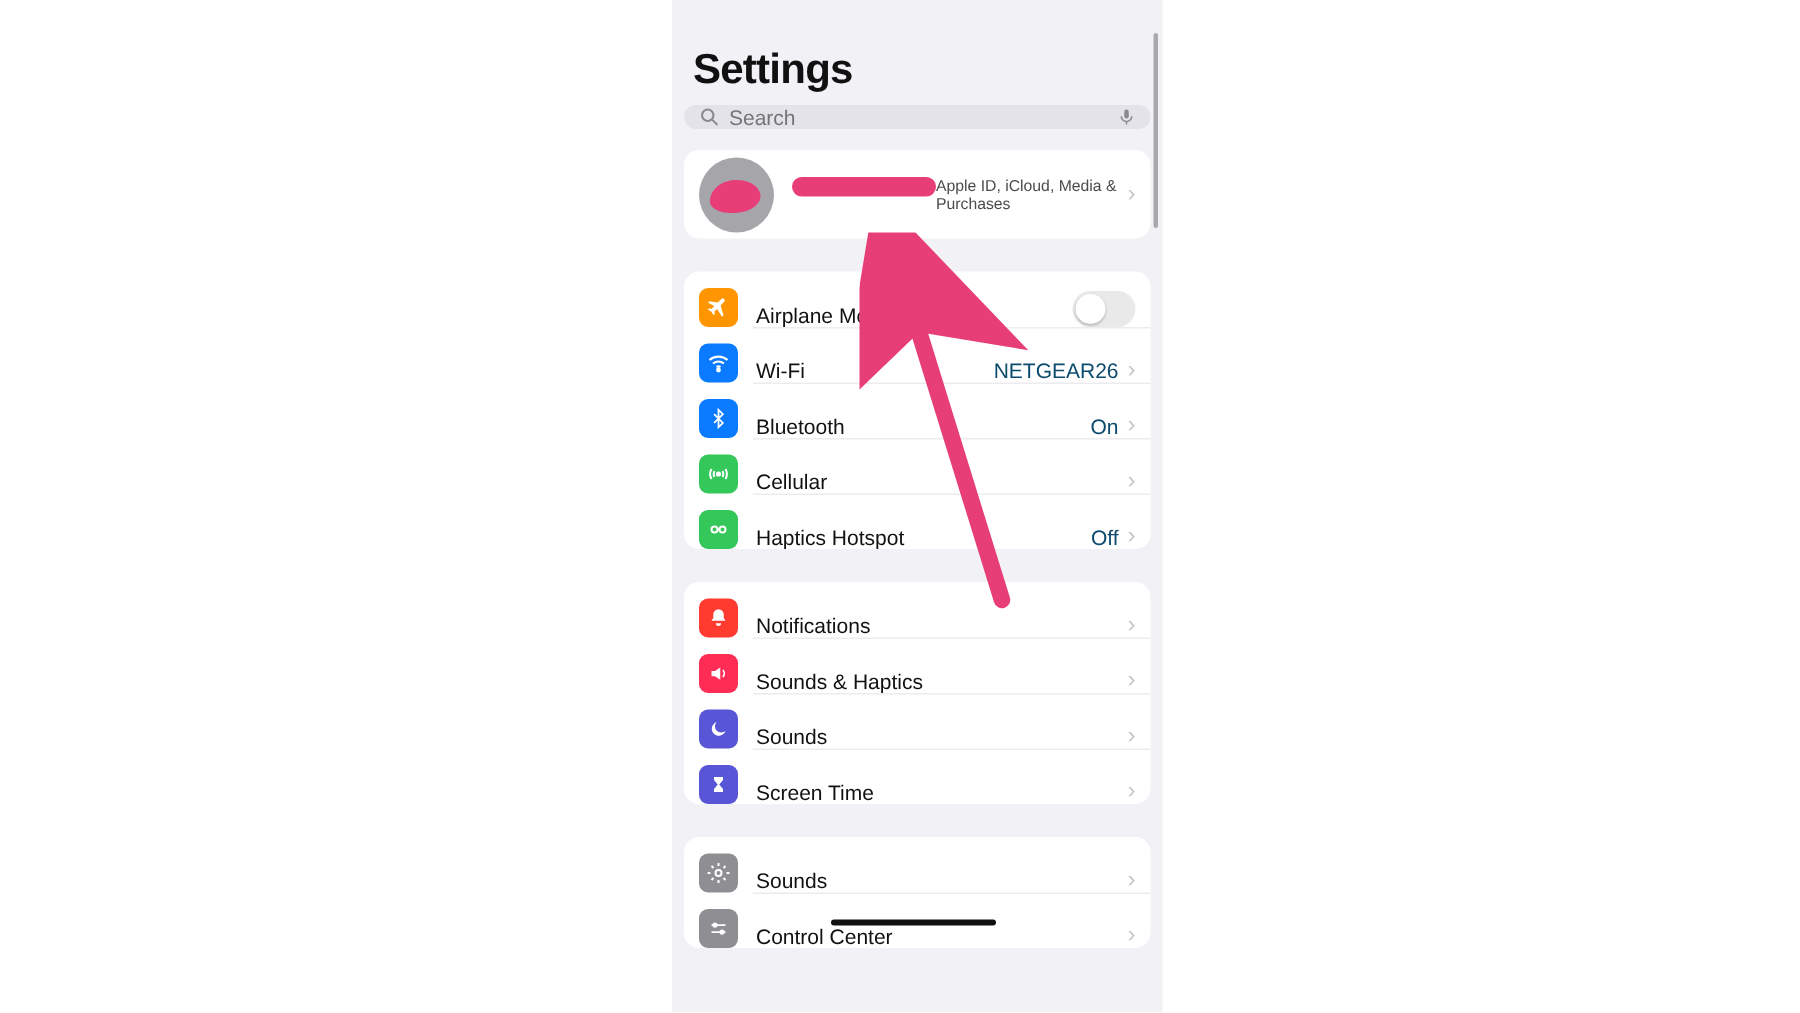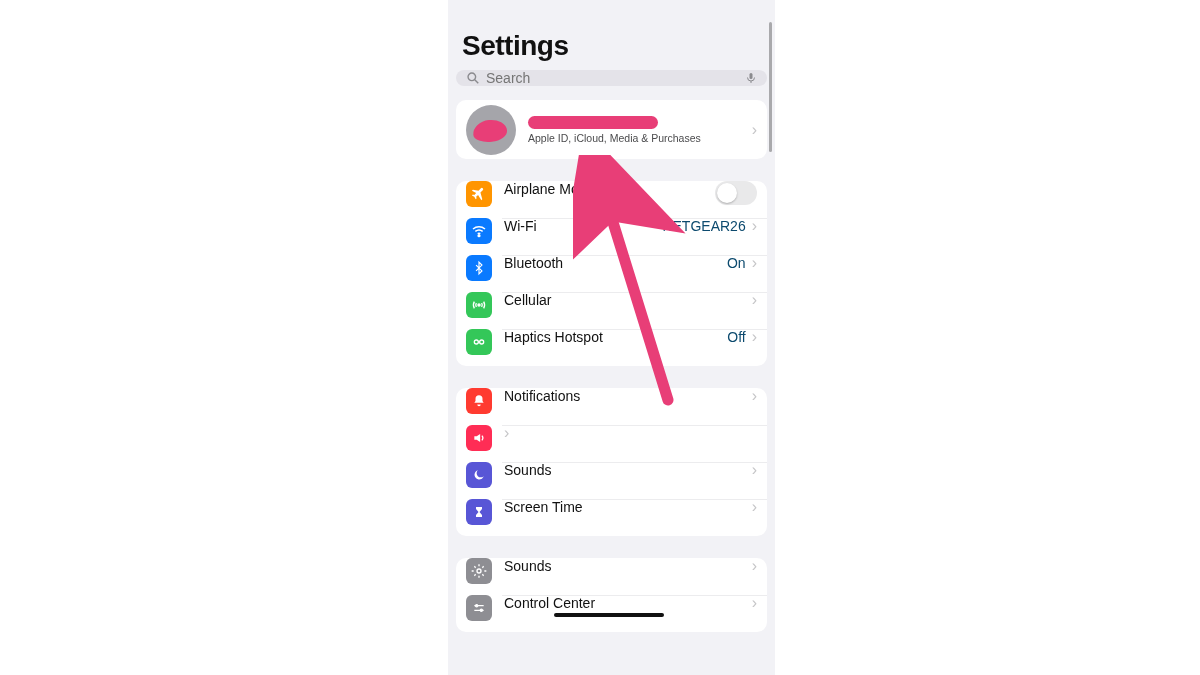--- a/index.html
+++ b/index.html
@@ -26,42 +26,42 @@
     background: #e4e3e9; border-radius: 10px; height: 16px;
     padding: 0 10px; margin: 0 0 14px 0;
   }
   .searchbar input {
     flex: 1; border: none; background: transparent; font-size: 14px; color: #8a8a8e; outline: none;
   }
   .group {
     background: #fff; border-radius: 10px; overflow: hidden; margin-bottom: 22px;
   }
   .row {
-    display: flex; align-items: flex-start; height: 37px; padding: 0 10px 0 10px; position: relative;
+    display: flex; align-items: flex-end; height: 37px; padding: 0 10px 0 10px; position: relative;
   }
   .row + .row::before {
     content: ""; position: absolute; left: 46px; right: 0; top: 0; height: 1px; background: #ececee;
   }
   .row .icon {
     width: 26px; height: 26px; border-radius: 6px; margin-right: 12px; flex-shrink: 0;
     display:flex; align-items:center; justify-content:center;
   }
   .row .label { font-size: 14px; color: #111; flex: 1; }
   .row .value { font-size: 14px; color: #0c4a6e; margin-right: 6px; }
   .chevron { color: #c6c6c8; font-size: 16px; line-height: 1; }
   .profile-row { height: 59px; padding: 8px 10px; align-items: center; position: relative; }
   .avatar {
     width: 50px; height: 50px; border-radius: 50%; background: #a5a5aa; flex-shrink:0;
     margin-right: 12px; display:flex; align-items:center; justify-content:center; position: relative; overflow:hidden;
   }
   .avatar .scribble {
     position:absolute; width:34px; height:22px; background:#e83e77; border-radius:50% 50% 48% 52% / 60% 55% 45% 40%;
     transform: rotate(-6deg); left:7px; top:15px;
   }
-  .profile-text { display:flex; flex-direction:column; flex:1; }
+  .profile-text { display:flex; flex-direction:row; flex:1; }
   .name-redact {
     width: 130px; height: 13px; background: #e83e77; border-radius: 7px; margin-bottom: 3px;
   }
   .profile-sub { font-size: 10.5px; color: #4b4b4d; }
   .toggle {
     width: 42px; height: 24px; background: #e9e9ea; border-radius: 12px; position: relative; flex-shrink:0;
   }
   .toggle .knob {
     position:absolute; left:2px; top:2px; width:20px; height:20px; background:#fff; border-radius:50%;
     box-shadow: 0 1px 2px rgba(0,0,0,0.25);
@@ -181,20 +181,21 @@
         <span class="label">Notifications</span>
         <span class="chevron">›</span>
       </div>
       <div class="row">
         <div class="icon" style="background: rgb(255, 45, 85);">
           <svg width="14" height="14" viewBox="0 0 24 24" fill="#fff">
               <path d="M4 9v6h4l6 4V5L8 9H4z"></path>
               <path d="M17 8a6 6 0 0 1 0 8" stroke="#fff" stroke-width="2" fill="none"></path>
             </svg>
         </div>
+        <span class="label">Sounds &amp; Haptics</span>
         <span class="chevron">›</span>
       </div>
       <div class="row">
         <div class="icon" style="background: rgb(88, 86, 214);">
           <svg width="14" height="14" viewBox="0 0 24 24" fill="#fff">
               <path d="M20 14A8 8 0 1 1 10 4a6 6 0 0 0 10 10z"></path>
             </svg>
         </div>
         <span class="label">Sounds</span>
         <span class="chevron">›</span>

